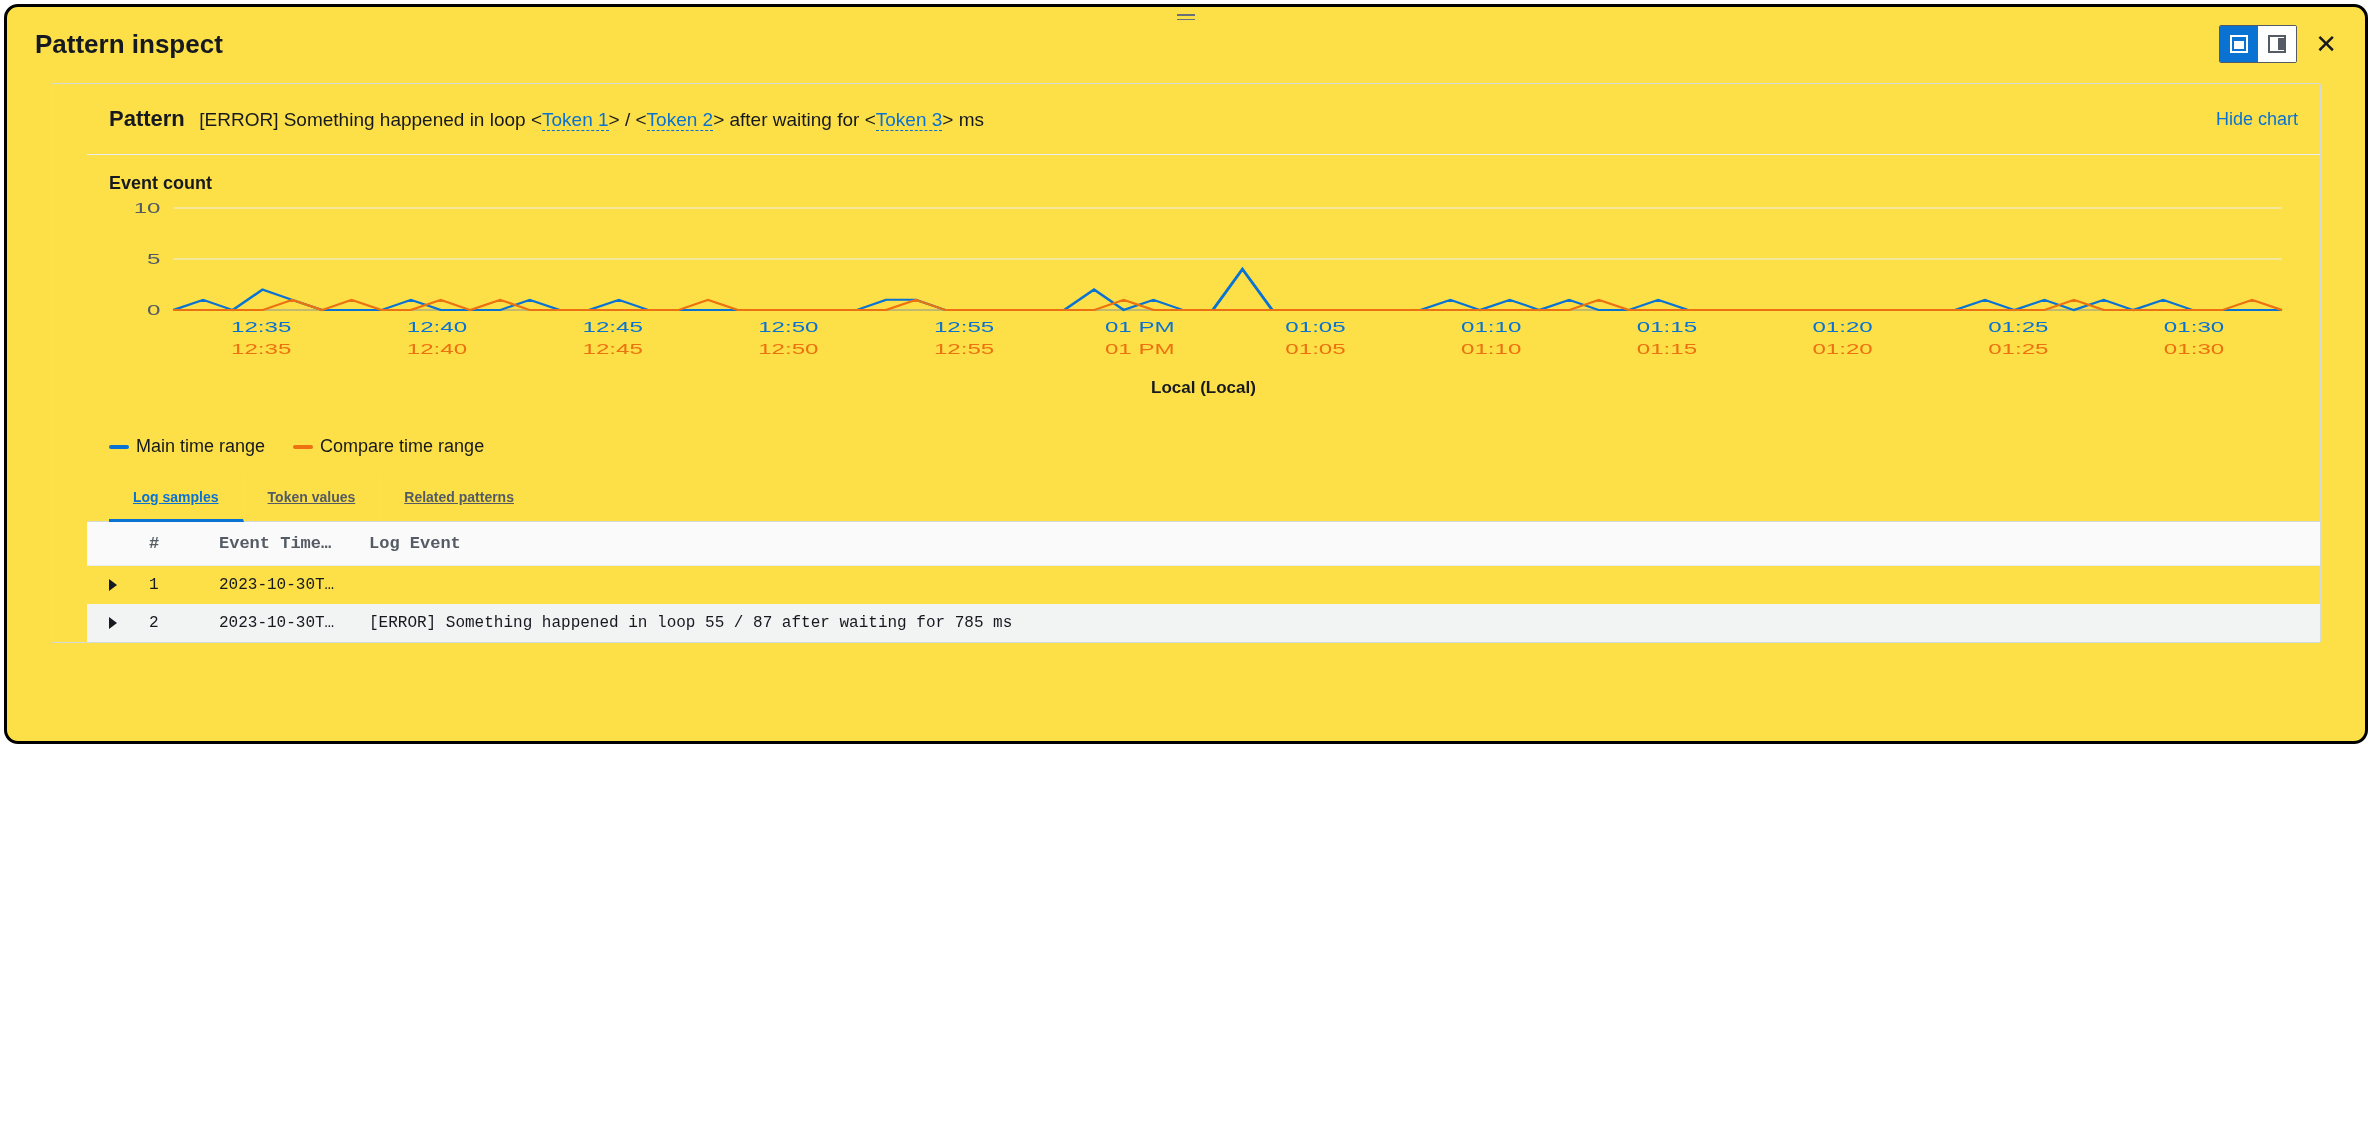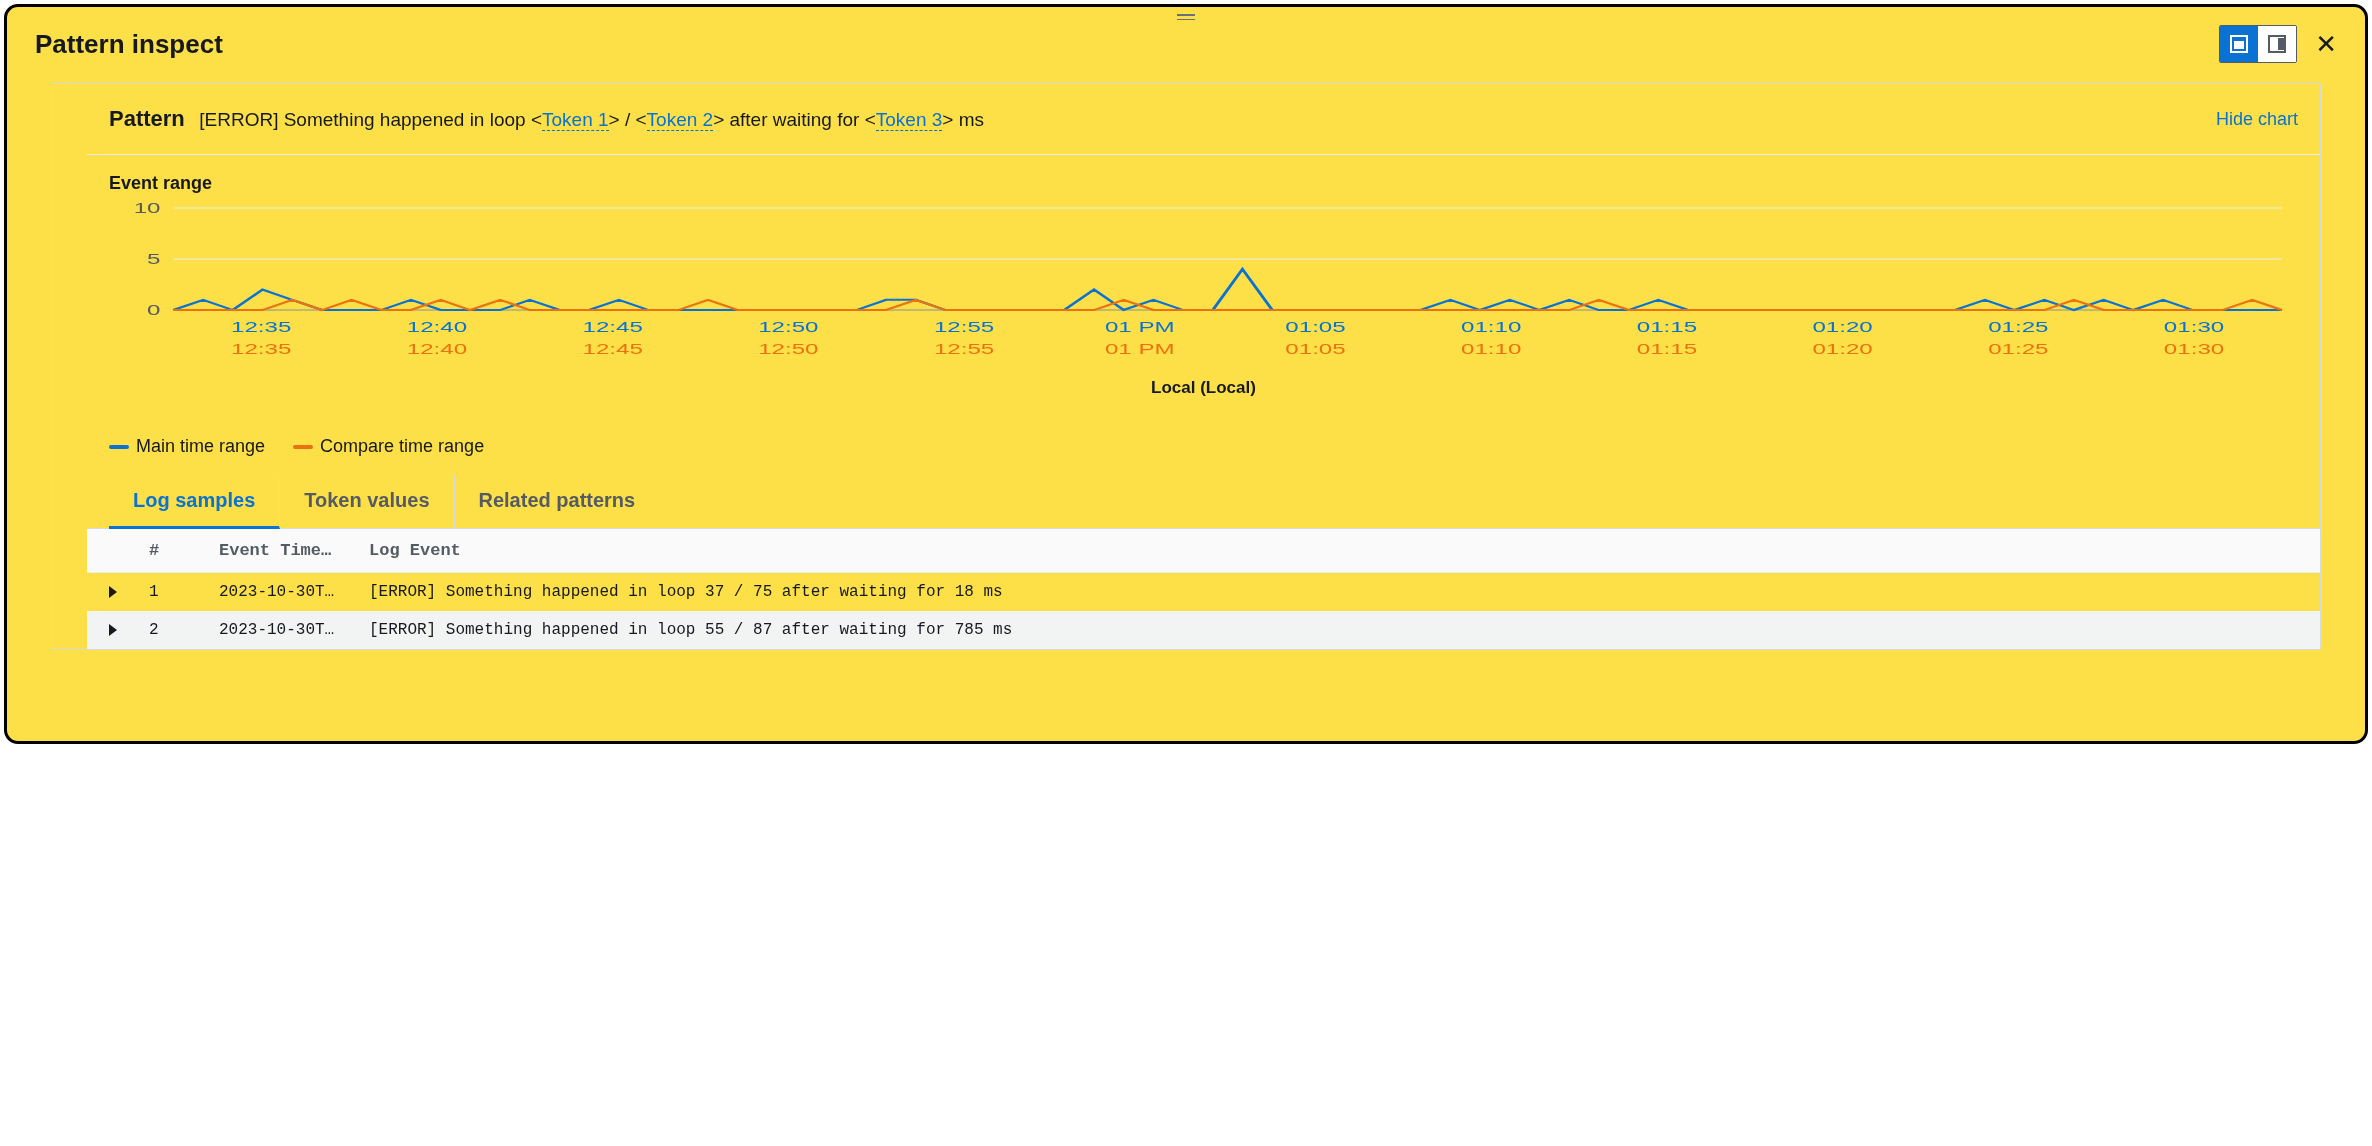--- a/index.html
+++ b/index.html
@@ -83,25 +83,26 @@
   .legend-swatch { width:20px; height:4px; border-radius:2px; }
   .tabs {
     display:flex;
     border-bottom:1px solid #d5dbdb;
     padding: 0 22px;
     gap:0;
     position:relative;
   }
   .tab {
     padding: 14px 24px;
-    font-size:20px;
+    font-size:14px;
     font-weight:700;
     color:#545b64;
     cursor:pointer;
     border-right:1px solid #d5dbdb;
+    text-decoration:underline;
   }
   .tab:last-child { border-right:none; }
   .tab.active { color:#0972d3; border-bottom:3px solid #0972d3; margin-bottom:-1px; }
   .tbl-head {
     display:flex;
     background:#fafafa;
     border-bottom:1px solid #eaeded;
     padding: 12px 22px;
     font-size:17px;
     font-weight:700;
@@ -171,21 +172,21 @@
       <div>
         <span class="pattern-label">Pattern</span>
         <span class="pattern-text">
           <span>[ERROR] Something happened in loop &lt;</span><span class="token">Token 1</span><span>&gt; / &lt;</span><span class="token">Token 2</span><span>&gt; after waiting for &lt;</span><span class="token">Token 3</span><span>&gt; ms</span>
         </span>
       </div>
       <div class="hide-chart">Hide chart</div>
     </div>
 
     <div class="chart-area">
-      <div class="chart-title">Event range</div>
+      <div class="chart-title">Event count</div>
       <div class="chart-wrap">
         <svg class="chart-svg" id="chartsvg" viewBox="0 0 1360 170" preserveAspectRatio="none">
             <line x1="40" x2="1350" y1="108" y2="108" class="baseline"></line>
             <text x="32" y="113" text-anchor="end" class="ytick">0</text>
             <line x1="40" x2="1350" y1="57" y2="57" class="gridline"></line>
             <text x="32" y="62" text-anchor="end" class="ytick">5</text>
             <line x1="40" x2="1350" y1="6" y2="6" class="gridline"></line>
             <text x="32" y="11" text-anchor="end" class="ytick">10</text>
             <text x="94.58333333333333" y="130" text-anchor="middle" class="xtick1">12:35</text>
             <text x="94.58333333333333" y="152" text-anchor="middle" class="xtick2">12:35</text>
@@ -241,21 +242,20 @@
       <div class="col-time">Event Time…</div>
       <div class="col-event">Log Event</div>
     </div>
 
     <div class="row">
       <div class="col-expand">
           <div class="expand-tri"></div>
         </div>
       <div class="col-idx">1</div>
       <div class="col-time">2023-10-30T…</div>
-      <div class="col-event">[ERROR] Something happened in loop 37 / 75 after waiting for 18 ms</div>
     </div>
     <div class="row alt">
       <div class="col-expand">
           <div class="expand-tri"></div>
         </div>
       <div class="col-idx">2</div>
       <div class="col-time">2023-10-30T…</div>
       <div class="col-event">[ERROR] Something happened in loop 55 / 87 after waiting for 785 ms</div>
     </div>
   </div>

